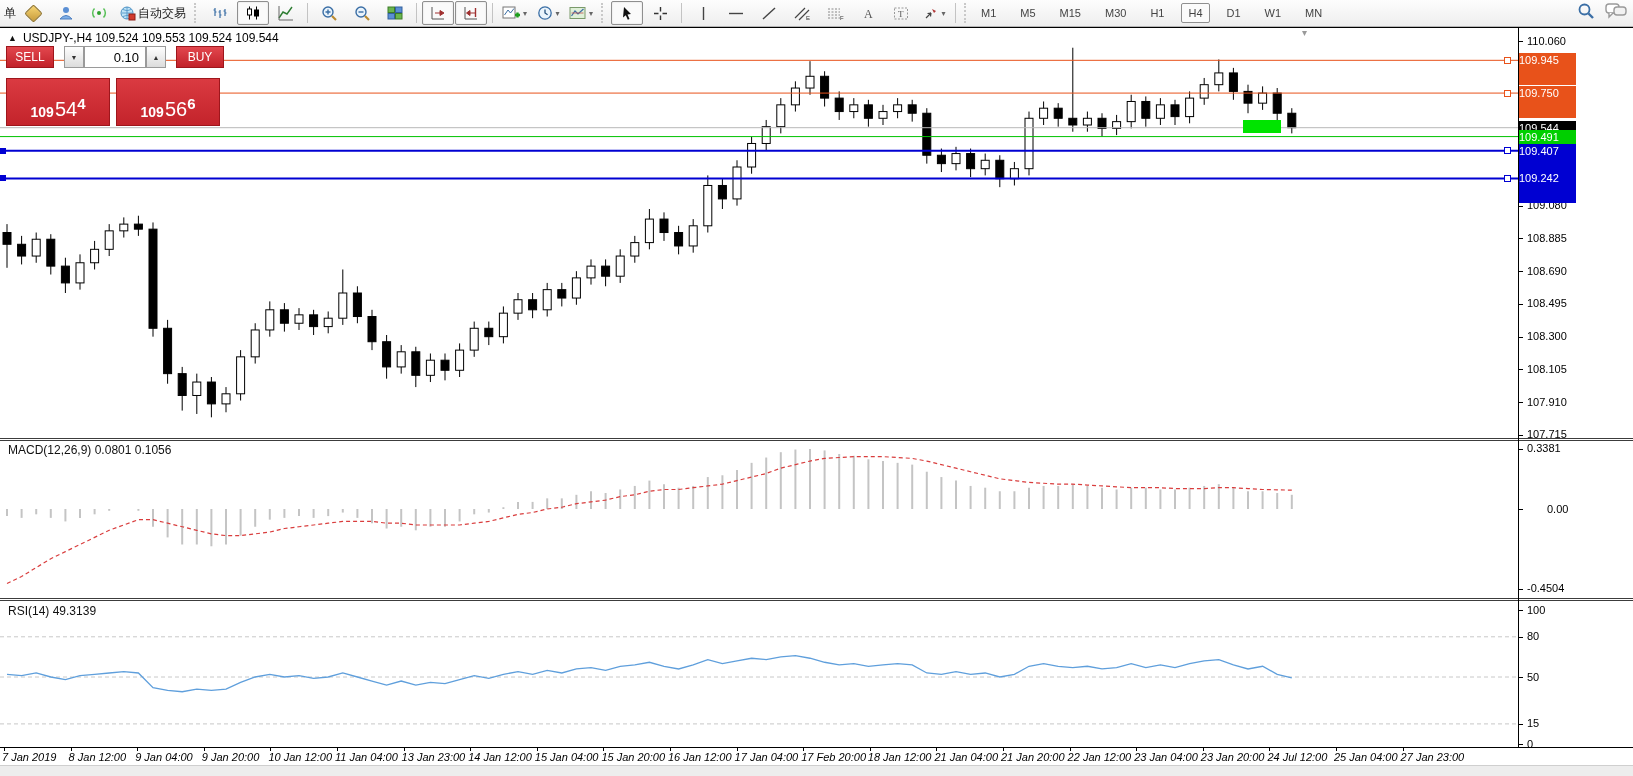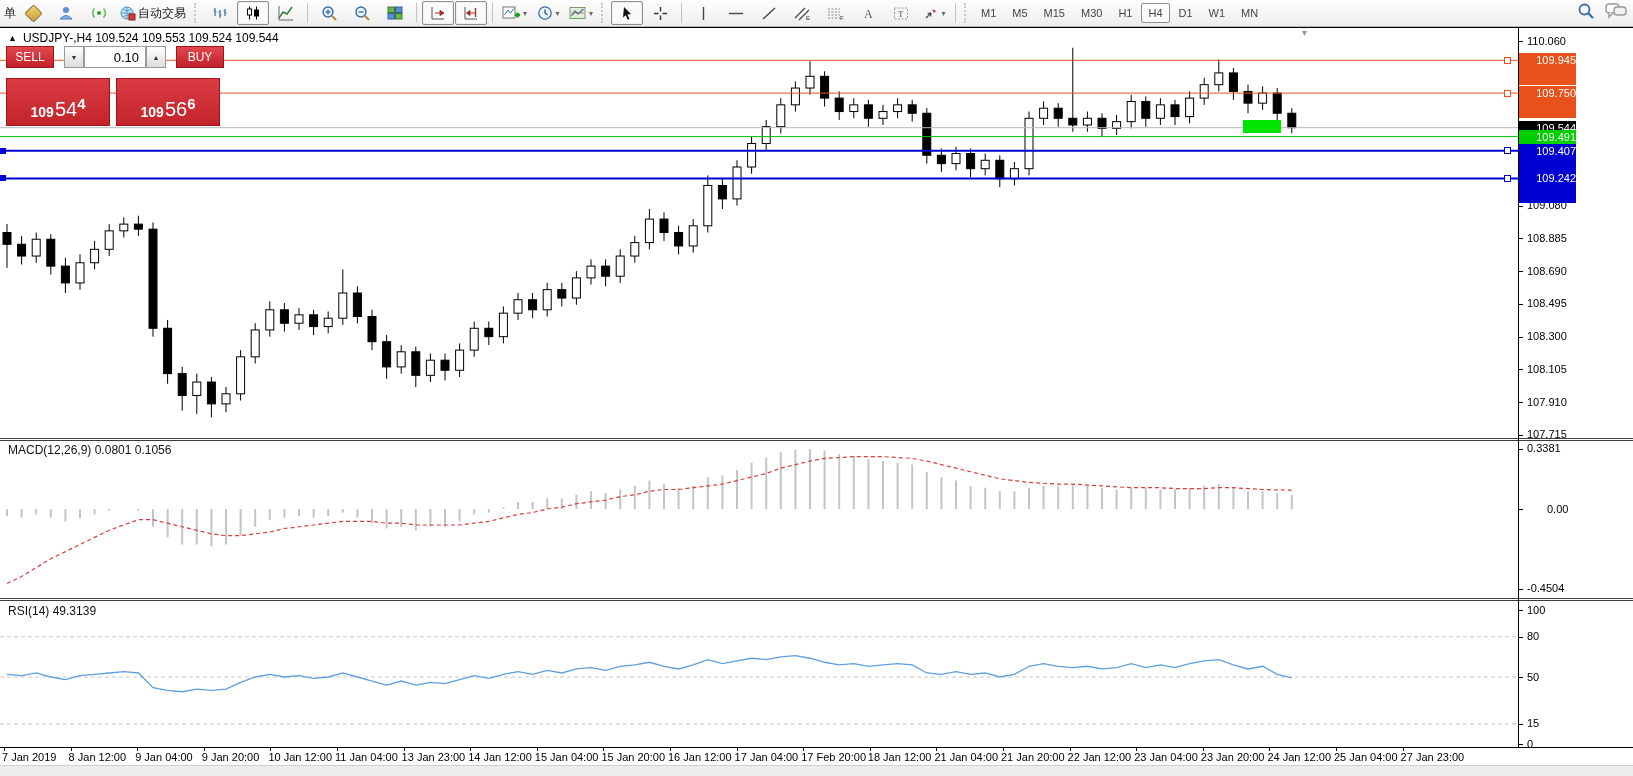--- a/index.html
+++ b/index.html
@@ -26,21 +26,21 @@
   .axis-vline{position:absolute;left:1518px;top:27px;width:1px;height:720px;background:#000;}
   .panel-sep{position:absolute;left:0;width:1633px;height:3px;background:#fff;
              border-top:1px solid #3c3c3c;border-bottom:1px solid #3c3c3c;box-sizing:border-box;}
   .time-base{position:absolute;left:0;top:747px;width:1633px;height:1px;background:#000;}
   .footer{position:absolute;left:0;top:765px;width:1633px;height:11px;background:#ededed;border-top:1px solid #cfcfcf;}
   svg.panel{position:absolute;left:0;}
   
   .tickdash{position:absolute;left:1519px;width:4px;height:1px;background:#000;}
   .ticklbl{position:absolute;left:1527px;font-size:11px;color:#000;white-space:nowrap;}
   .badge{position:absolute;left:1519px;width:57px;height:32px;color:#fff;font-size:11px;
-         text-align:right;line-height:14px;white-space:nowrap;}
+         text-align:left;line-height:14px;white-space:nowrap;}
   .linemark{position:absolute;width:7px;height:7px;background:#fff;box-sizing:border-box;}
   .leftmark{position:absolute;left:0;width:6px;height:6px;}
   
   .chart-title{position:absolute;left:8px;top:31px;font-size:12px;color:#000;display:flex;gap:6px;align-items:center;}
   .collapse{font-size:9px;color:#111;}
   .ind-label{position:absolute;left:8px;font-size:12px;color:#111;}
   .annotation{position:absolute;left:1046px;top:110px;font-size:21px;font-weight:bold;
               color:#00e400;white-space:nowrap;letter-spacing:1px;}
   .green-bar{position:absolute;left:1243px;top:120px;width:38px;height:13px;background:#00e400;}
   .shift-marker{position:absolute;left:1302px;top:27px;font-size:10px;color:#9a9a9a;}
@@ -53,21 +53,21 @@
   .stepbtn{width:20px;height:22px;background:linear-gradient(#fefefe,#dcdcdc);border:1px solid #9a9a9a;
            box-sizing:border-box;font-size:7px;color:#333;display:flex;align-items:center;justify-content:center;}
   .vol{width:62px;height:22px;border:1px solid #9a9a9a;box-sizing:border-box;font-size:13px;
        text-align:right;padding:0 6px 0 0;font-family:"Liberation Sans",sans-serif;}
   .bigbox{width:104px;height:48px;background:linear-gradient(#da3a41,#c3232b);border:1px solid #9e161c;
           box-sizing:border-box;color:#fff;display:flex;align-items:flex-end;justify-content:center;
           padding-bottom:2px;margin-top:10px;}
   .bigbox .hnd{font-size:14px;font-weight:bold;margin:0 1px 3px 0;}
   .bigbox .big{font-size:20px;font-weight:normal;line-height:28px;}
   .bigbox .sup{font-size:15px;font-weight:bold;transform:translateY(-11px);}
-  .time-lbl{position:absolute;top:751px;font-size:11px;color:#000;white-space:nowrap;}
+  .time-lbl{position:absolute;top:751px;font-size:11px;color:#000;white-space:nowrap;font-style:italic;}
   .time-tick{position:absolute;top:747px;width:1px;height:4px;background:#000;}
   .icon-svg{display:block;}
 </style>
 </head>
 <body>
 
 <div id="app">
 
   <div class="toolbar">
     <span class="tlabel">单</span>
@@ -226,21 +226,21 @@
     </div>
     <div class="tbtn">
       <svg class="icon-svg" width="16" height="15" viewBox="0 0 16 15">
           <path d="M3 12 L8 7 M8 7 l-3.5 0.5 M8 7 l-0.5 3.5" stroke="#444" stroke-width="1.2" fill="none"></path>
           <path d="M9 3 l4 2 -2 2 z" fill="#b03535"></path>
         </svg>
       <span class="dd">▾</span>
     </div>
     <div class="tsep"></div>
     <div class="tgrip"></div>
-    <div id="tf-bar" style="display:flex;gap:2px;">
+    <div id="tf-bar" style="display:flex;gap:10px;">
         <span class="tf">M1</span>
         <span class="tf">M5</span>
         <span class="tf">M15</span>
         <span class="tf">M30</span>
         <span class="tf">H1</span>
         <span class="tf on">H4</span>
         <span class="tf">D1</span>
         <span class="tf">W1</span>
         <span class="tf">MN</span>
       </div>
@@ -667,19 +667,19 @@
     <div class="time-lbl" style="left: 934.4px; position: absolute;">21 Jan 04:00</div>
     <div class="time-tick" style="left: 936.4px; position: absolute;"></div>
     <div class="time-lbl" style="left: 1001px; position: absolute;">21 Jan 20:00</div>
     <div class="time-tick" style="left: 1003px; position: absolute;"></div>
     <div class="time-lbl" style="left: 1067.6px; position: absolute;">22 Jan 12:00</div>
     <div class="time-tick" style="left: 1069.6px; position: absolute;"></div>
     <div class="time-lbl" style="left: 1134.2px; position: absolute;">23 Jan 04:00</div>
     <div class="time-tick" style="left: 1136.2px; position: absolute;"></div>
     <div class="time-lbl" style="left: 1200.8px; position: absolute;">23 Jan 20:00</div>
     <div class="time-tick" style="left: 1202.8px; position: absolute;"></div>
-    <div class="time-lbl" style="left: 1267.4px; position: absolute;">24 Jan 12:00</div>
+    <div class="time-lbl" style="left: 1267.4px; position: absolute;">24 Jul 12:00</div>
     <div class="time-tick" style="left: 1269.4px; position: absolute;"></div>
     <div class="time-lbl" style="left: 1334px; position: absolute;">25 Jan 04:00</div>
     <div class="time-tick" style="left: 1336px; position: absolute;"></div>
     <div class="time-lbl" style="left: 1400.6px; position: absolute;">27 Jan 23:00</div>
     <div class="time-tick" style="left: 1402.6px; position: absolute;"></div>
   </div>
 
 </body></html>

